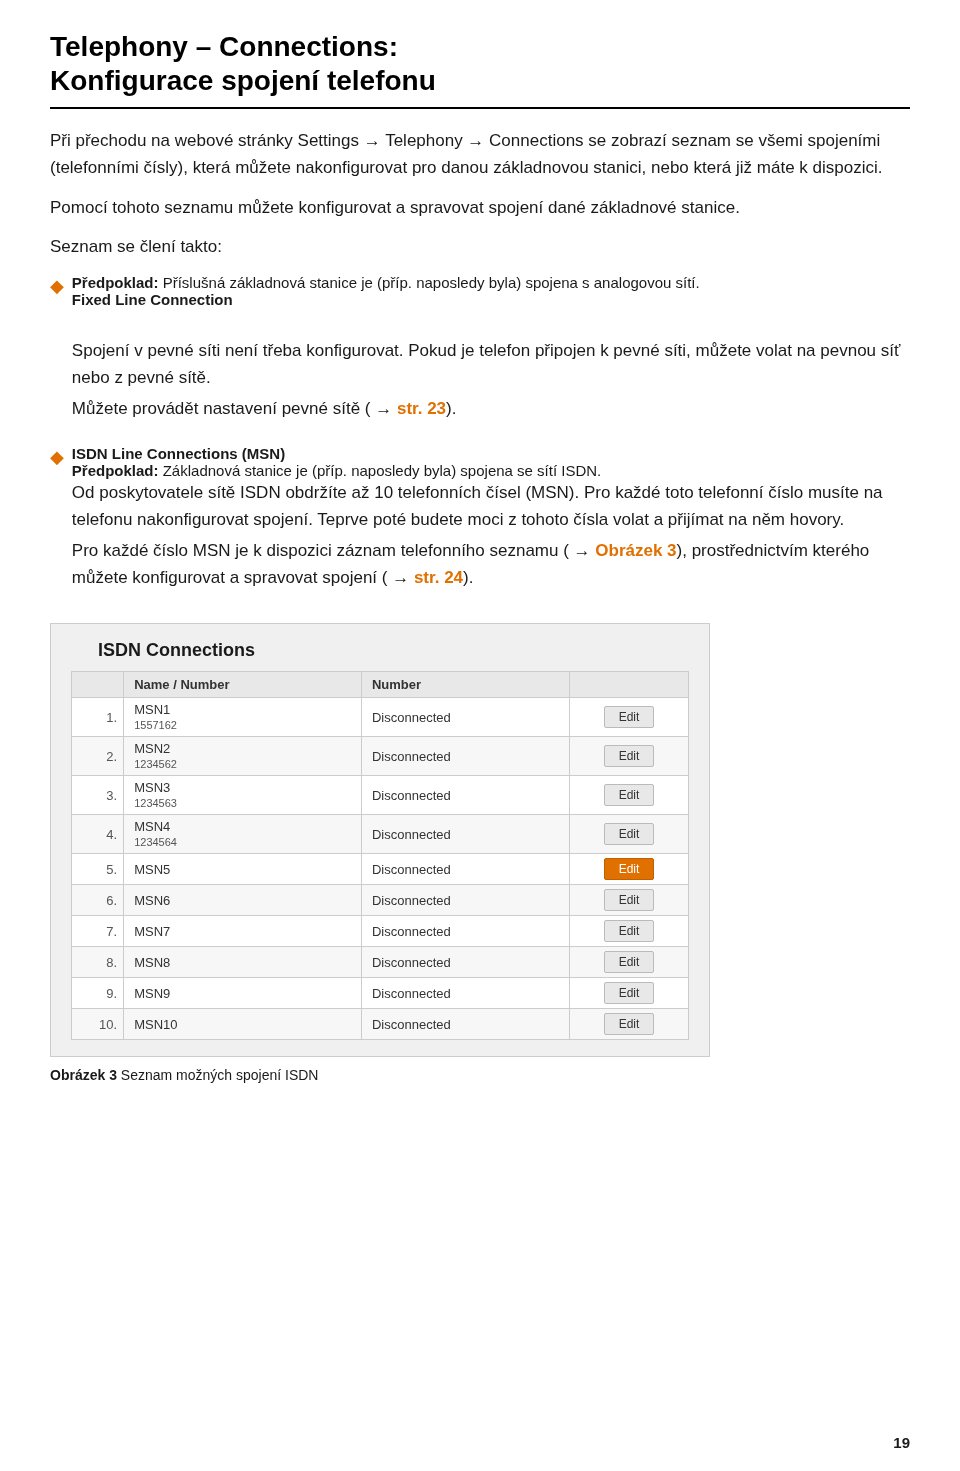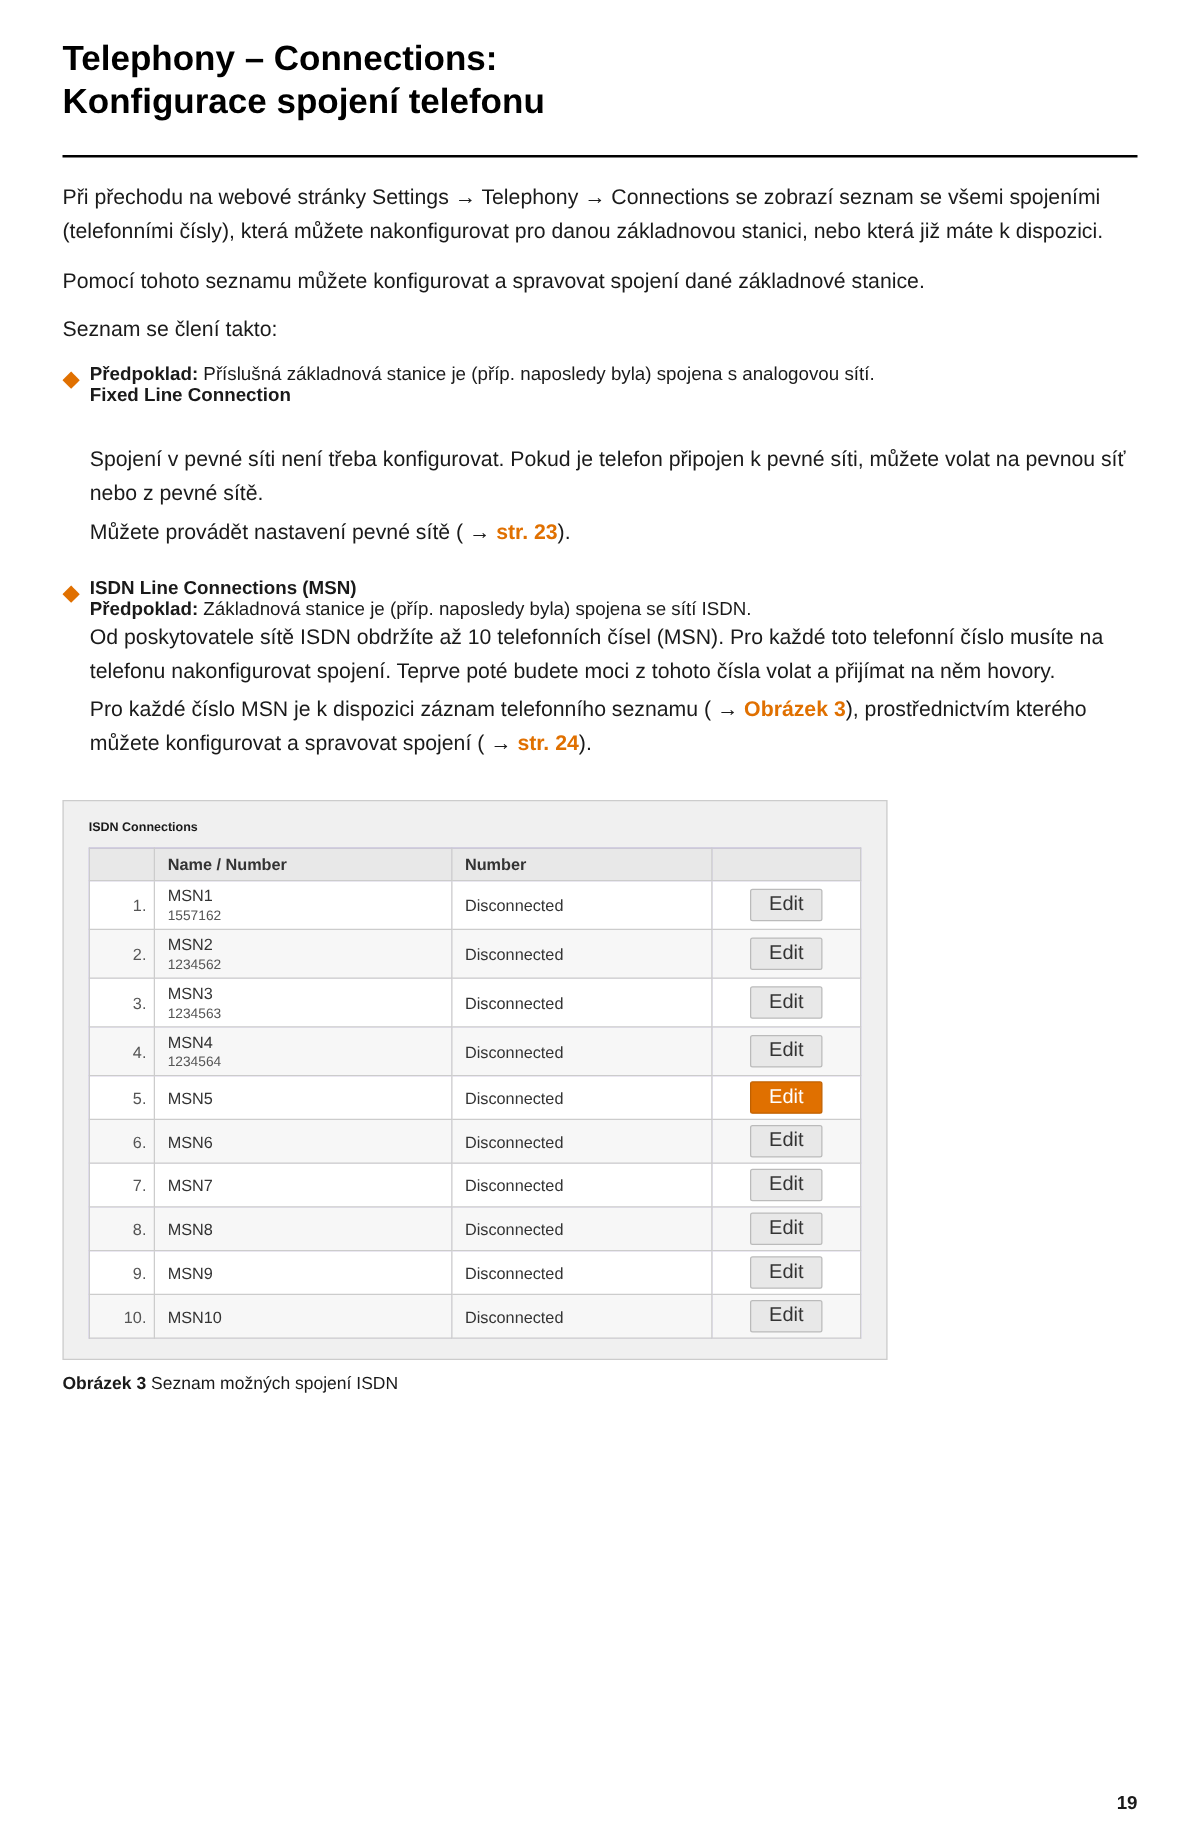--- a/index.html
+++ b/index.html
@@ -14,21 +14,21 @@
       position: relative;
     }
 
     h1.page-title {
       font-size: 28px;
       font-weight: bold;
       color: #000;
       line-height: 1.2;
       margin-bottom: 18px;
       border-bottom: 2px solid #000;
-      padding-bottom: 27px;
+      padding-bottom: 10px;
     }
 
     .intro-text {
       font-size: 17px;
       line-height: 1.6;
       margin-bottom: 12px;
       color: #1a1a1a;
     }
 
     .section-list {
@@ -67,30 +67,31 @@
     
     .isdn-table-wrapper {
       background: #f0f0f0;
       border: 1px solid #ccc;
       padding: 16px 20px 16px 20px;
       margin: 20px 0 10px 0;
       width: 660px;
     }
 
     .isdn-table-title {
-      font-size: 10px;
+      font-size: 18px;
       font-weight: bold;
       color: #1a1a1a;
       margin-bottom: 10px;
+      margin-left: 27px;
     }
 
     .isdn-table {
       width: 100%;
       border-collapse: collapse;
-      background: #c4b5fd;
+      background: #701a75;
       font-size: 13px;
     }
 
     .isdn-table thead tr th {
       background: #e8e8e8;
       border: 1px solid #ccc;
       padding: 5px 10px;
       font-weight: bold;
       color: #333;
       text-align: left;
@@ -128,21 +129,21 @@
 
     .isdn-table .col-action {
       width: 80px;
       text-align: center;
     }
 
     .edit-btn {
       background: #e8e8e8;
       border: 1px solid #bbb;
       color: #333;
-      font-size: 16px;
+      font-size: 12px;
       padding: 3px 14px;
       cursor: pointer;
       border-radius: 2px;
     }
 
     .edit-btn.active {
       background: #e07000;
       border: 1px solid #c06000;
       color: #fff;
     }

